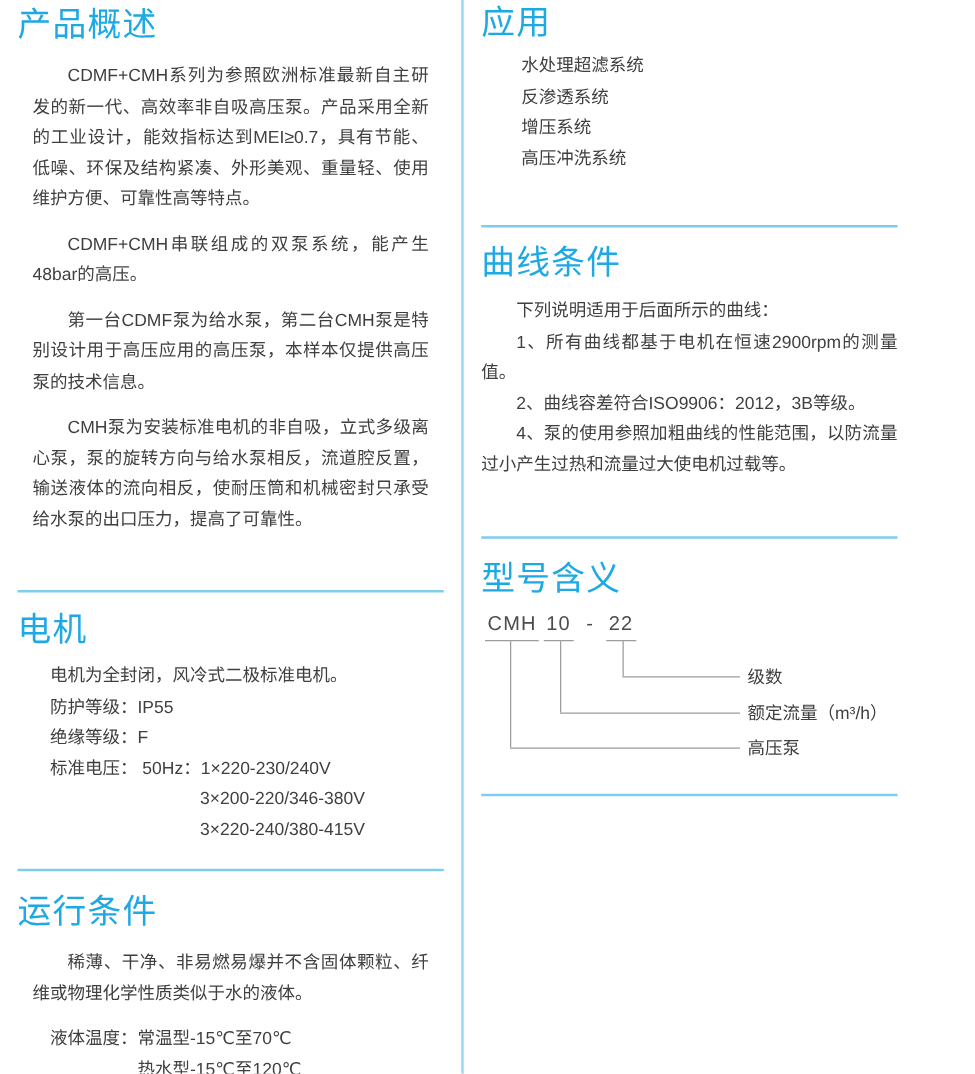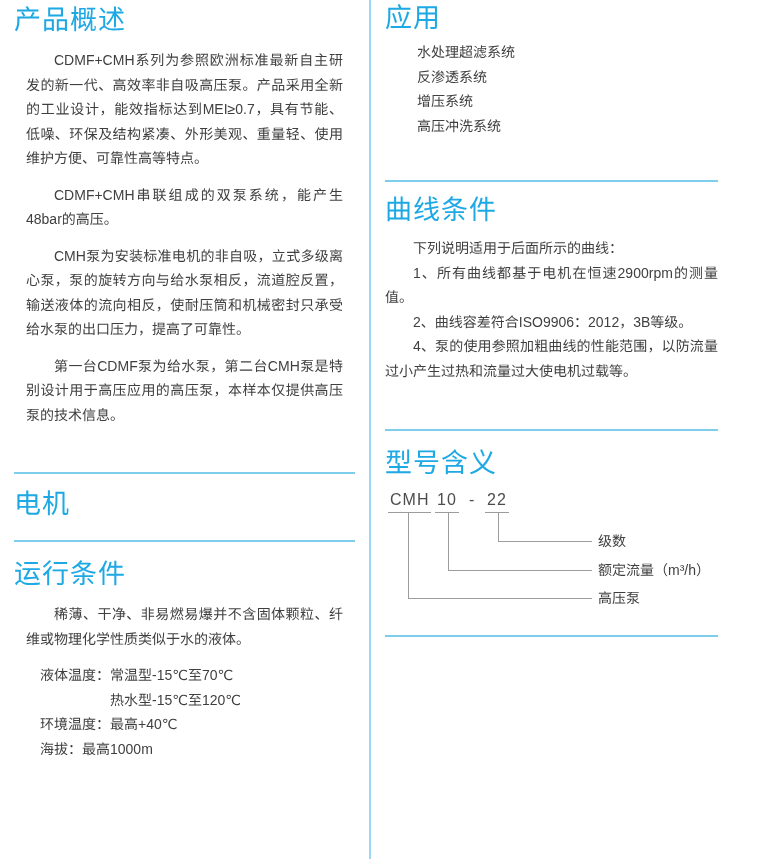--- a/index.html
+++ b/index.html
@@ -70,26 +70,34 @@
 </style>
 </head>
 <body>
 
 <div class="vsep"></div>
 
 <div class="col col-left">
   <h2>产品概述</h2>
   <p class="para">CDMF+CMH系列为参照欧洲标准最新自主研发的新一代、高效率非自吸高压泵。产品采用全新的工业设计，能效指标达到MEI≥0.7，具有节能、低噪、环保及结构紧凑、外形美观、重量轻、使用维护方便、可靠性高等特点。</p>
   <p class="para">CDMF+CMH串联组成的双泵系统，能产生48bar的高压。</p>
+  <p class="para">第一台CDMF泵为给水泵，第二台CMH泵是特别设计用于高压应用的高压泵，本样本仅提供高压泵的技术信息。</p>
   <p class="para">CMH泵为安装标准电机的非自吸，立式多级离心泵，泵的旋转方向与给水泵相反，流道腔反置，输送液体的流向相反，使耐压筒和机械密封只承受给水泵的出口压力，提高了可靠性。</p>
-  <p class="para">第一台CDMF泵为给水泵，第二台CMH泵是特别设计用于高压应用的高压泵，本样本仅提供高压泵的技术信息。</p>
 
   <div class="hr hr-overview"></div>
 
   <h2 class="h2-motor">电机</h2>
+  <div class="lines">
+    <div>电机为全封闭，风冷式二极标准电机。</div>
+    <div>防护等级：IP55</div>
+    <div>绝缘等级：F</div>
+    <div>标准电压： 50Hz：1×220-230/240V</div>
+    <div class="cont-voltage">3×200-220/346-380V</div>
+    <div class="cont-voltage">3×220-240/380-415V</div>
+  </div>
 
   <div class="hr hr-motor"></div>
 
   <h2 class="h2-operating">运行条件</h2>
   <p class="para">稀薄、干净、非易燃易爆并不含固体颗粒、纤维或物理化学性质类似于水的液体。</p>
   <div class="lines">
     <div>液体温度：常温型-15℃至70℃</div>
     <div class="cont-temp">热水型-15℃至120℃</div>
     <div>环境温度：最高+40℃</div>
     <div>海拔：最高1000m</div>

